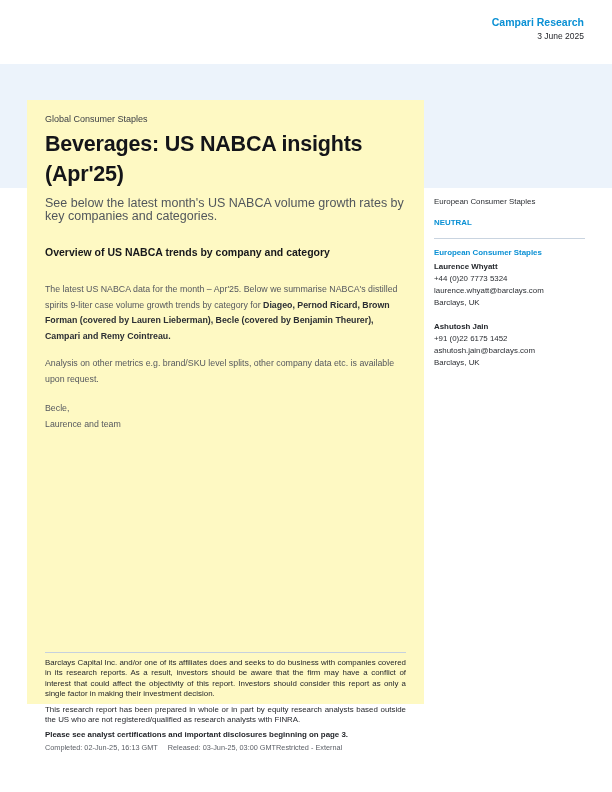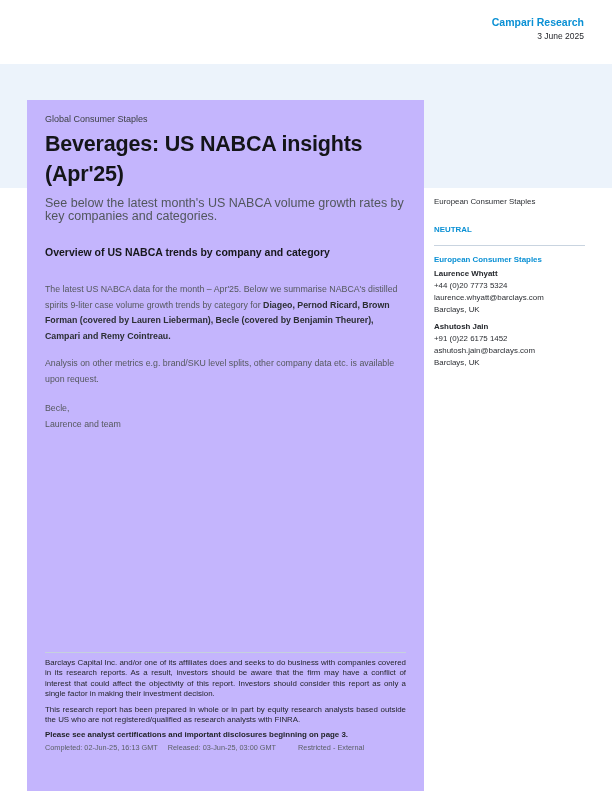--- a/index.html
+++ b/index.html
@@ -24,22 +24,22 @@
   }
   .masthead .brand {
     color: #0a90d4; font-weight: bold; font-size: 10.5px; line-height: 12px;
   }
   .masthead .date {
     color: #26282c; font-size: 8.5px; margin-top: 3px; line-height: 10px;
   }
 
   .card {
     position: absolute; left: 27px; top: 100px;
-    width: 397px; height: 691px;
-    background: #c4b5fd;
+    width: 397px; height: 604px;
+    background: #fef9c3;
     box-sizing: border-box;
     padding: 14px 18px 0 18px;
   }
 
   .eyebrow { font-size: 9px; color: #3d4045; line-height: 11px; }
   .title {
     font-size: 21.5px; font-weight: bold; color: #141519;
     line-height: 30px; margin-top: 4px; letter-spacing: -0.2px;
   }
   .subtitle {
@@ -53,41 +53,41 @@
   }
   .para .bold-run { font-weight: bold; color: #2c2f34; }
   .para-gap { margin-top: 12px; }
   .signoff { font-size: 8.8px; color: #55585e; line-height: 15.5px; margin-top: 14px; }
 
   .sidebar {
     position: absolute; left: 434px; top: 196px; width: 151px;
     font-size: 7.9px; color: #2b2e33; line-height: 12px;
   }
   .sidebar .sector { color: #2b2e33; }
-  .sidebar .rating { color: #0a90d4; font-weight: bold; margin-top: 16px; }
+  .sidebar .rating { color: #0a90d4; font-weight: bold; margin-top: 9px; }
   .sidebar .divider { border-top: 1px solid #c9d4e0; margin: 9px 0 8px 0; }
   .sidebar .team-heading { color: #0a90d4; font-weight: bold; margin-bottom: 2px; }
-  .analyst { margin-top: 5px; }
+  .analyst { margin-top: 12px; }
   .analyst .name { font-weight: bold; color: #25282d; }
 
   .footer {
     position: absolute; left: 45px; top: 652px; width: 361px;
   }
   .footer .rule { border-top: 1px solid #c6d1de; margin-bottom: 5px; }
   .footer .disc {
     font-size: 7.9px; color: #1f2126; line-height: 10.4px;
     text-align: justify; margin: 0 0 5px 0;
   }
   .footer .disclosures {
     font-size: 7.9px; font-weight: bold; color: #1f2126;
     line-height: 10.4px; margin: 0 0 2px 0;
   }
   .footer .meta { font-size: 7.3px; color: #5b5f66; line-height: 10px; }
   .footer .meta .m1 { margin-right: 10px; }
-  .footer .meta .m2 { margin-right: 22px; }
+  .footer .meta .m2 { }
 </style>
 </head>
 <body>
 
 <div class="band"></div>
 
 <div class="masthead">
   <div class="brand">Campari Research</div>
   <div class="date">3 June 2025</div>
 </div>

